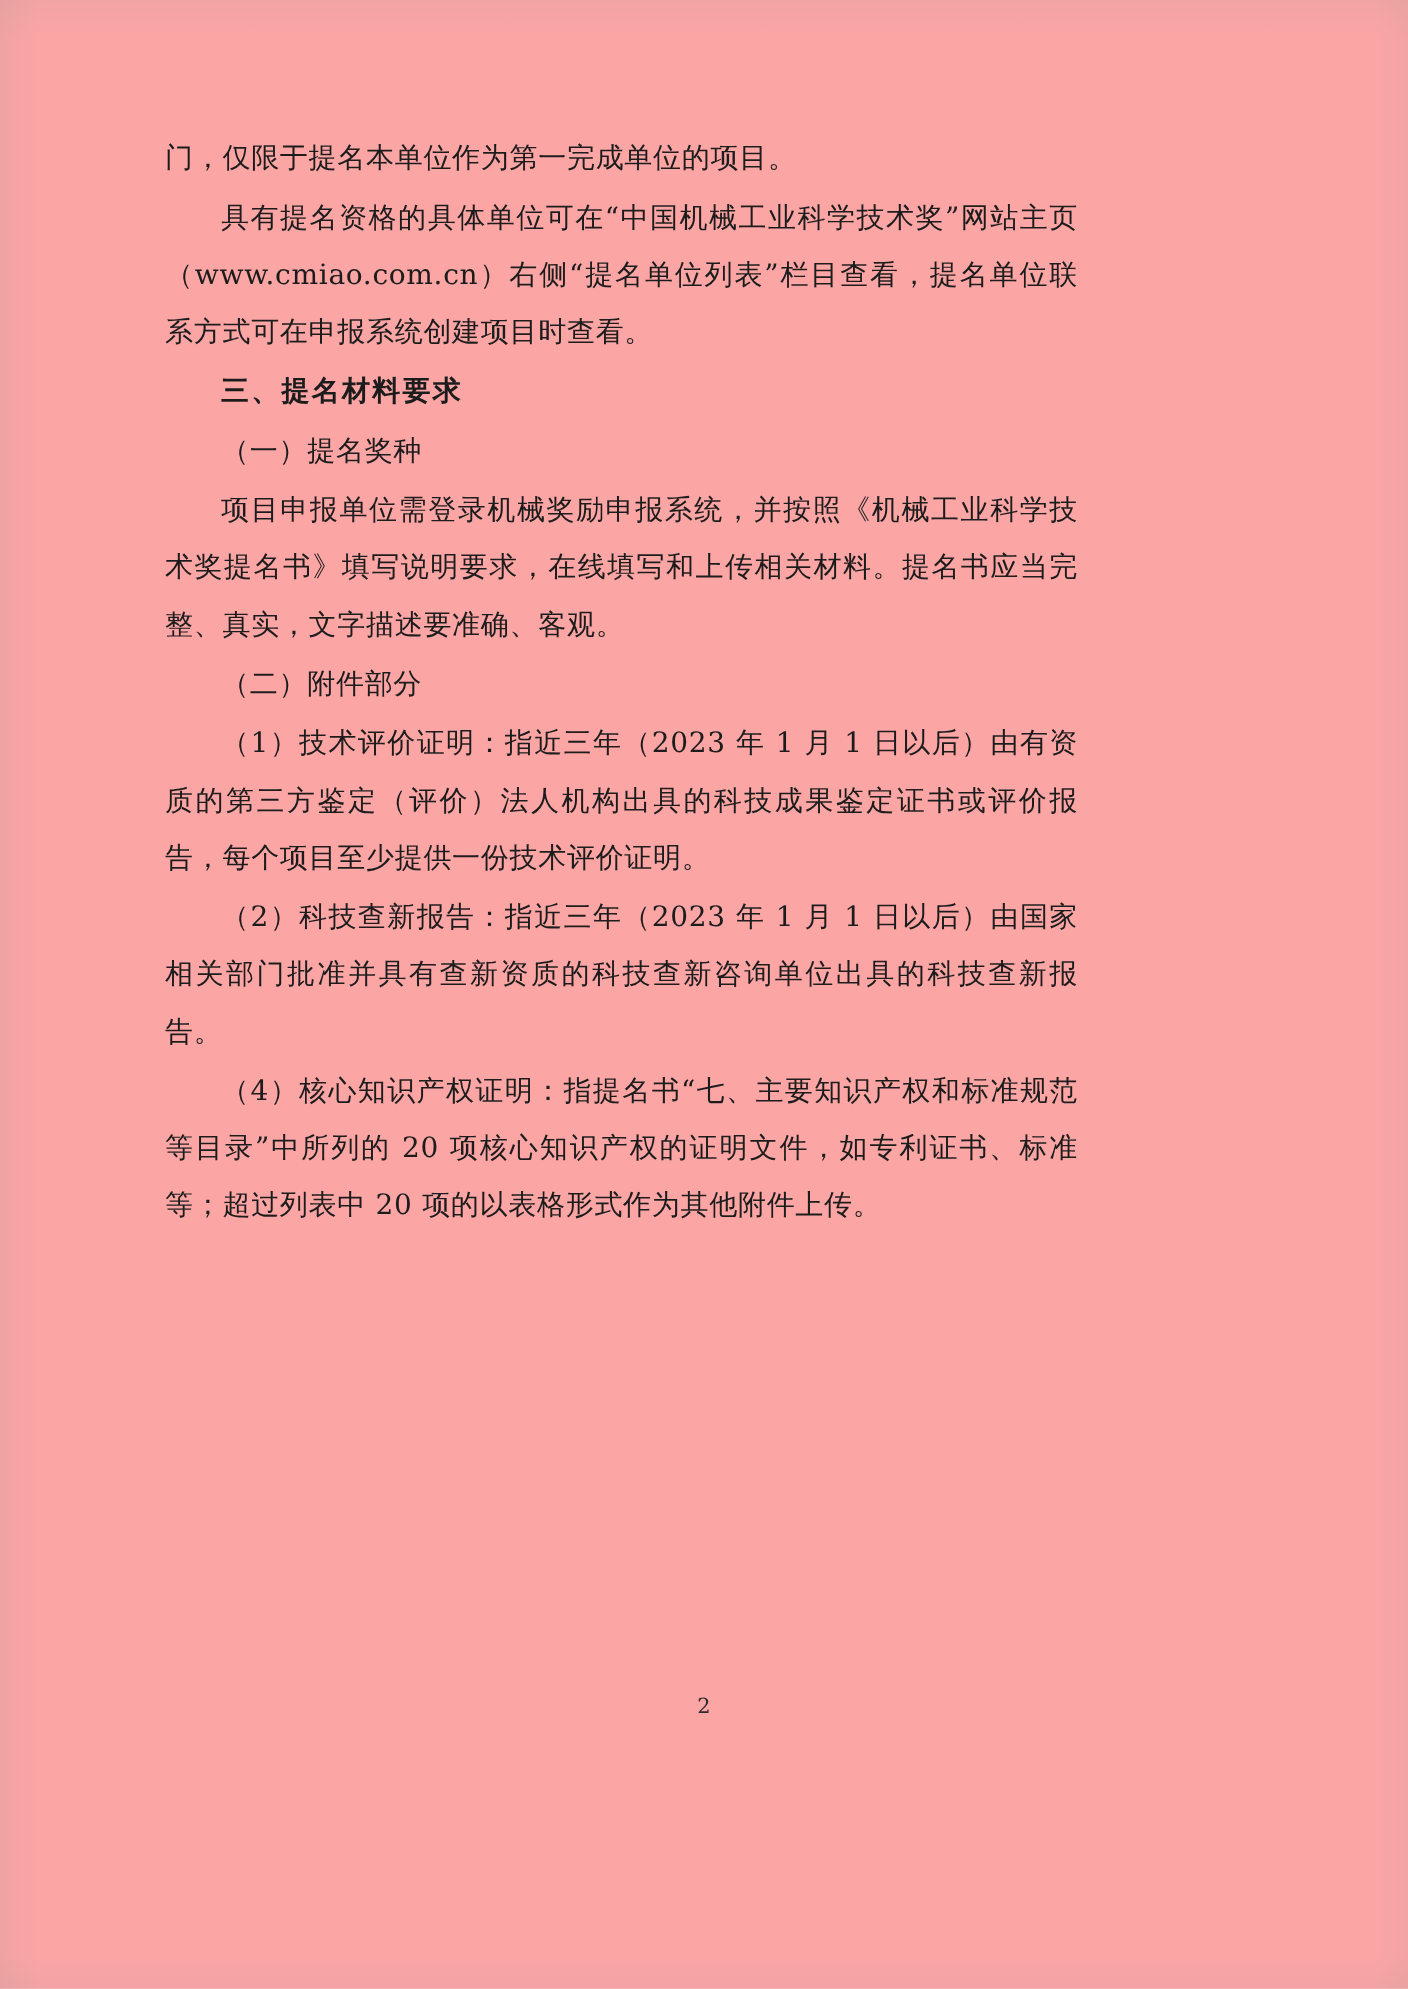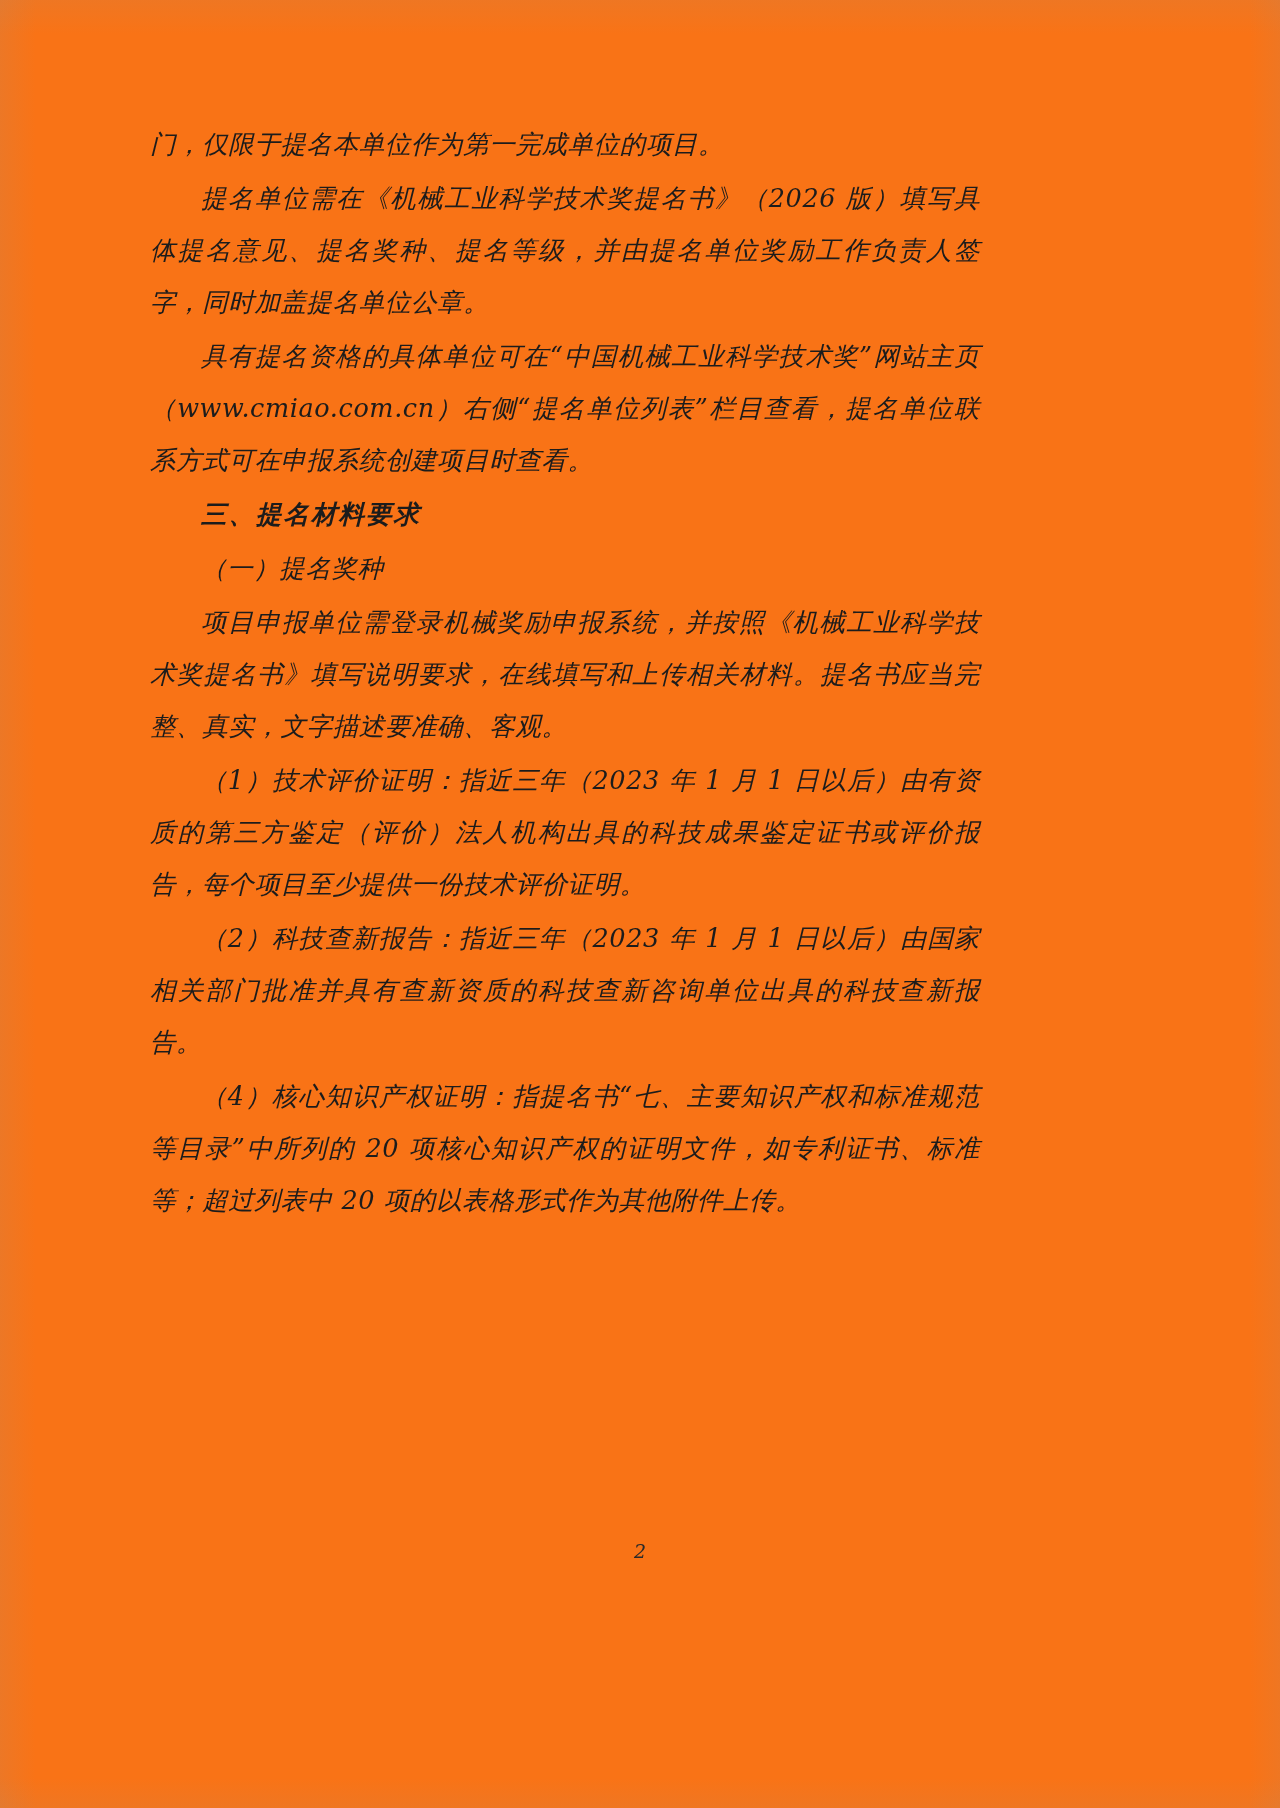--- a/index.html
+++ b/index.html
@@ -13,22 +13,21 @@
     position: relative;
     font-family: "DejaVu Serif", "Liberation Serif", serif;
     color: #1a1a1a;
     overflow: hidden;
   }
   .page {
     position: absolute;
     left: 0; top: 0;
     width: 1280px;
     height: 1808px;
-    background: #f97316;
-    font-style: italic;
+    background: #fca5a5;
   }
   
   .page::before {
     content: "";
     position: absolute;
     inset: 0;
     background:
       linear-gradient(90deg, rgba(150,150,145,0.13) 0px, rgba(255,255,255,0) 36px),
       linear-gradient(270deg, rgba(150,150,145,0.10) 0px, rgba(255,255,255,0) 30px),
       linear-gradient(180deg, rgba(150,150,145,0.10) 0px, rgba(255,255,255,0) 34px),
@@ -70,31 +69,31 @@
   }
 </style>
 </head>
 <body>
 
 <div class="page">
   <div class="content">
 
     <p class="plain">门，仅限于提名本单位作为第一完成单位的项目。</p>
 
-    <p class="indent">提名单位需在《机械工业科学技术奖提名书》（2026 版）填写具体提名意见、提名奖种、提名等级，并由提名单位奖励工作负责人签字，同时加盖提名单位公章。</p>
 
     <p class="indent">具有提名资格的具体单位可在“中国机械工业科学技术奖”网站主页（www.cmiao.com.cn）右侧“提名单位列表”栏目查看，提名单位联系方式可在申报系统创建项目时查看。</p>
 
     <p class="heading">三、提名材料要求</p>
 
 
     <p class="indent">（一）提名奖种</p>
 
     <p class="indent">项目申报单位需登录机械奖励申报系统，并按照《机械工业科学技术奖提名书》填写说明要求，在线填写和上传相关材料。提名书应当完整、真实，文字描述要准确、客观。</p>
 
+    <p class="indent">（二）附件部分</p>
 
 
     <p class="indent">（1）技术评价证明：指近三年（2023 年 1 月 1 日以后）由有资质的第三方鉴定（评价）法人机构出具的科技成果鉴定证书或评价报告，每个项目至少提供一份技术评价证明。</p>
 
     <p class="indent">（2）科技查新报告：指近三年（2023 年 1 月 1 日以后）由国家相关部门批准并具有查新资质的科技查新咨询单位出具的科技查新报告。</p>
 
 
     <p class="indent">（4）核心知识产权证明：指提名书“七、主要知识产权和标准规范等目录”中所列的 20 项核心知识产权的证明文件，如专利证书、标准等；超过列表中 20 项的以表格形式作为其他附件上传。</p>
 
   </div>

